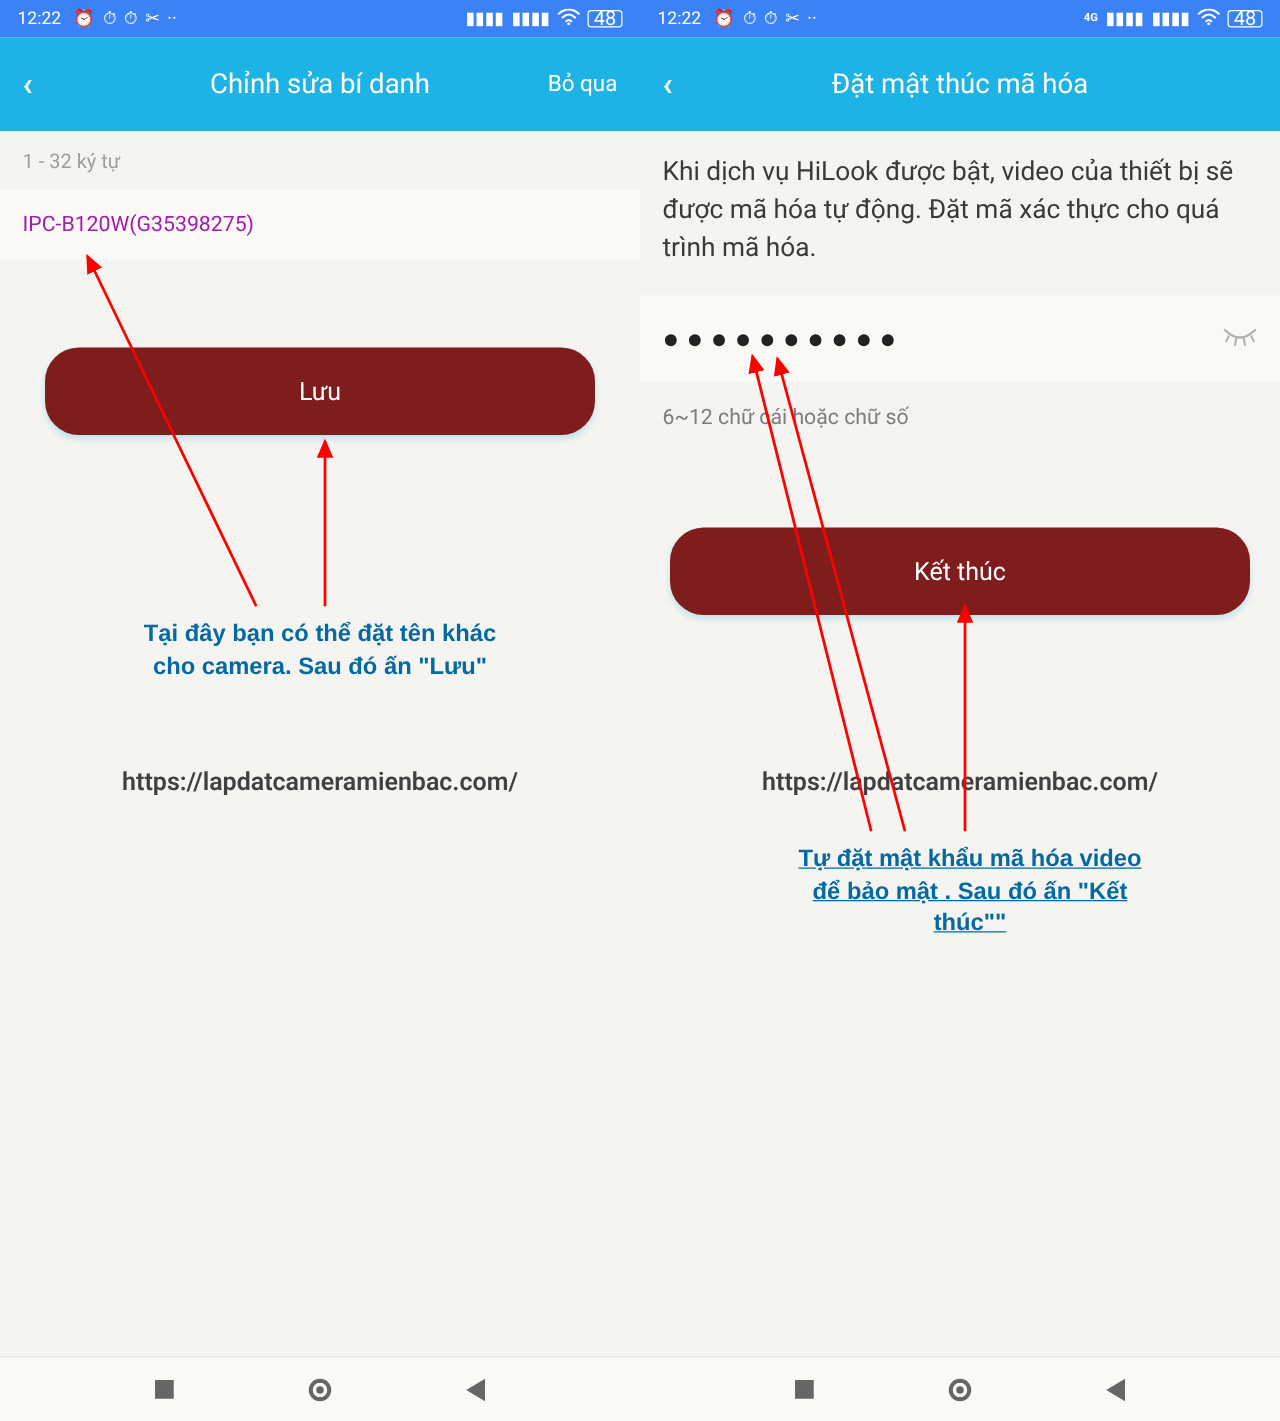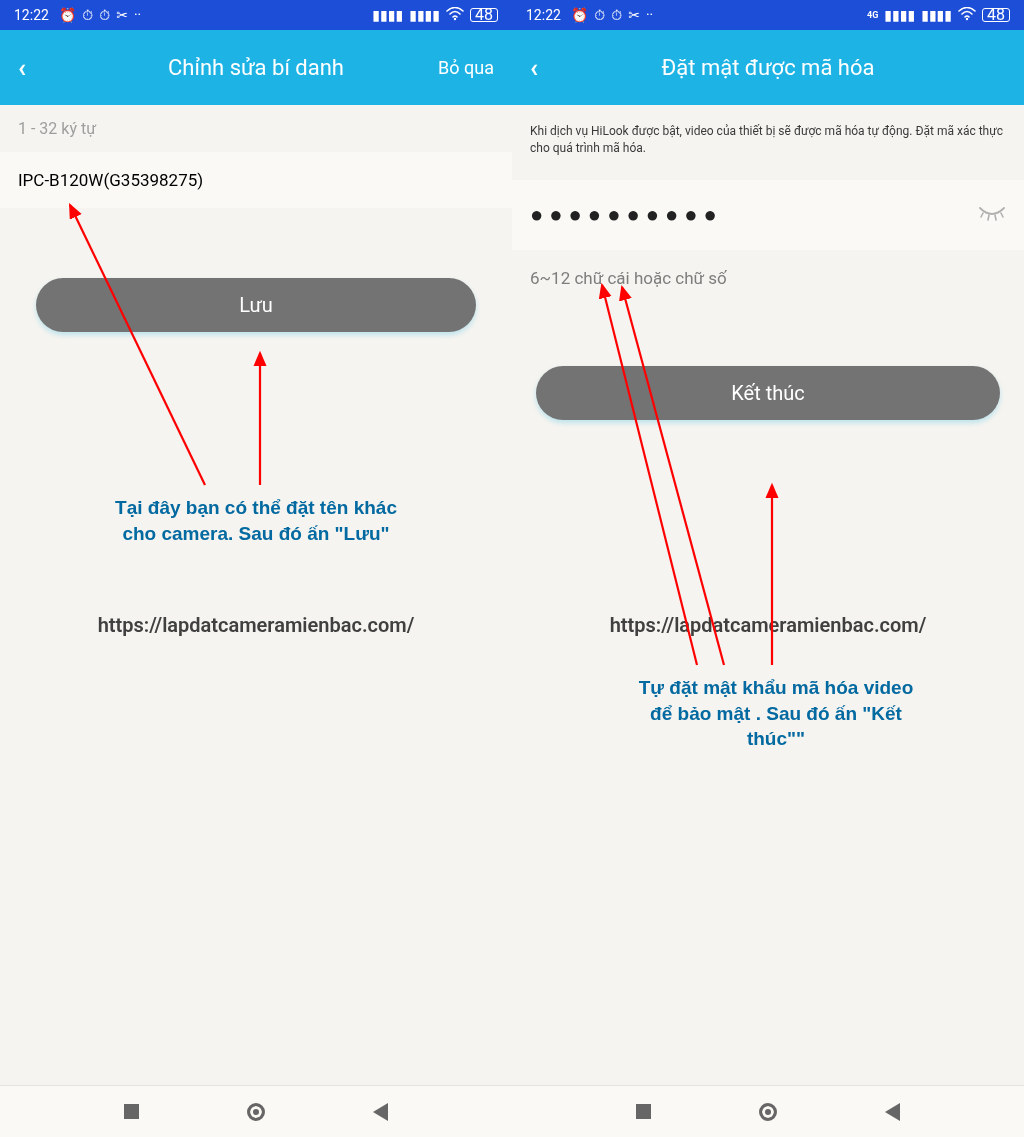--- a/index.html
+++ b/index.html
@@ -19,21 +19,21 @@
     background: #f5f4f0;
     display: flex;
     flex-direction: column;
   }
   .phone-left { left: 0; }
   .phone-right { left: 512px; }
 
   
   .status-bar {
     height: 30px;
-    background: #1d4ed8;
+    background: #3b82f6;
     color: #fff;
     display: flex;
     align-items: center;
     padding: 0 14px;
     font-size: 14px;
     justify-content: space-between;
   }
   .status-left { display: flex; align-items: center; gap: 6px; }
   .status-right { display: flex; align-items: center; gap: 6px; }
   .status-icon { font-size: 14px; line-height: 1; }
@@ -81,54 +81,54 @@
     background: #f5f4f0;
     position: relative;
   }
   .hint-text {
     color: #9e9e9e;
     font-size: 16px;
     padding: 14px 18px;
   }
   .desc-text {
     color: #3a3a3a;
-    font-size: 12px;
+    font-size: 21px;
     padding: 18px 18px 22px 18px;
     line-height: 1.45;
   }
   .input-row {
     background: #faf9f6;
     padding: 18px;
     display: flex;
     align-items: center;
     justify-content: space-between;
   }
   .input-value {
-    color: #000000;
+    color: #a21caf;
     font-size: 17px;
   }
   .input-dots {
     color: #222;
     font-size: 22px;
     letter-spacing: 6px;
     font-weight: bold;
   }
   .eye-icon {
     color: #b0b0b0;
     font-size: 22px;
   }
   .sub-hint {
     color: #7d7d7d;
     font-size: 17px;
     padding: 18px;
   }
   .primary-btn {
     margin: 30px 36px 0 36px;
-    height: 54px;
-    background: #737373;
+    height: 70px;
+    background: #7f1d1d;
     color: #fff;
     border-radius: 27px;
     display: flex;
     align-items: center;
     justify-content: center;
     font-size: 20px;
     box-shadow: 0 3px 5px rgba(30,179,229,0.25);
   }
   .primary-btn.wide { margin: 60px 24px 0 24px; }
 
@@ -261,21 +261,21 @@
             <path d="M1 4 Q9 -3 17 4 M4 7 Q9 2 14 7 M7 10 Q9 8 11 10" stroke="#fff" stroke-width="1.6" fill="none" stroke-linecap="round"></path>
             <circle cx="9" cy="12" r="1.2" fill="#fff"></circle>
           </svg>
       </span>
       <span class="battery-box">48</span>
     </div>
   </div>
 
   <div class="title-bar">
     <span class="back-btn">‹</span>
-    <span class="title-text">Đặt mật được mã hóa</span>
+    <span class="title-text">Đặt mật thúc mã hóa</span>
   </div>
 
   <div class="content">
     <div class="desc-text">Khi dịch vụ HiLook được bật, video của thiết bị sẽ được mã hóa tự động. Đặt mã xác thực cho quá trình mã hóa.</div>
     <div class="input-row" style="padding-top:22px;padding-bottom:22px;">
       <span class="input-dots">●●●●●●●●●●</span>
       <span class="eye-icon">
         <svg width="28" height="16" viewBox="0 0 28 16">
             <path d="M2 2 Q14 14 26 2" stroke="#b0b0b0" stroke-width="1.8" fill="none" stroke-linecap="round"></path>
             <line x1="5" y1="7" x2="3" y2="11" stroke="#b0b0b0" stroke-width="1.6" stroke-linecap="round"></line>
@@ -285,21 +285,21 @@
           </svg>
       </span>
     </div>
     <div class="sub-hint">6~12 chữ cái hoặc chữ số</div>
 
     <div class="primary-btn wide">
       <span>Kết thúc</span>
     </div>
 
     <div class="watermark" style="top:508px; left:0; right:0;">https://lapdatcameramienbac.com/</div>
-    <div class="annotation" style="top:570px; left:60px; right:44px;">Tự đặt mật khẩu mã hóa video
+    <div class="annotation" style="top:570px; left:60px; right:44px;text-decoration:underline;">Tự đặt mật khẩu mã hóa video
 để bảo mật . Sau đó ấn "Kết
 thúc""</div>
 
     <svg class="arrow-svg" height="700">
       <defs>
         <marker id="arrowhead2" markerWidth="8" markerHeight="8" refX="6" refY="3" orient="auto">
           <polygon points="0 0, 7 3, 0 6" fill="#ff0000"></polygon>
         </marker>
       </defs>
       <line x1="185" y1="560" x2="90" y2="180" stroke="#ff0000" stroke-width="2.2" marker-end="url(#arrowhead2)"></line>

